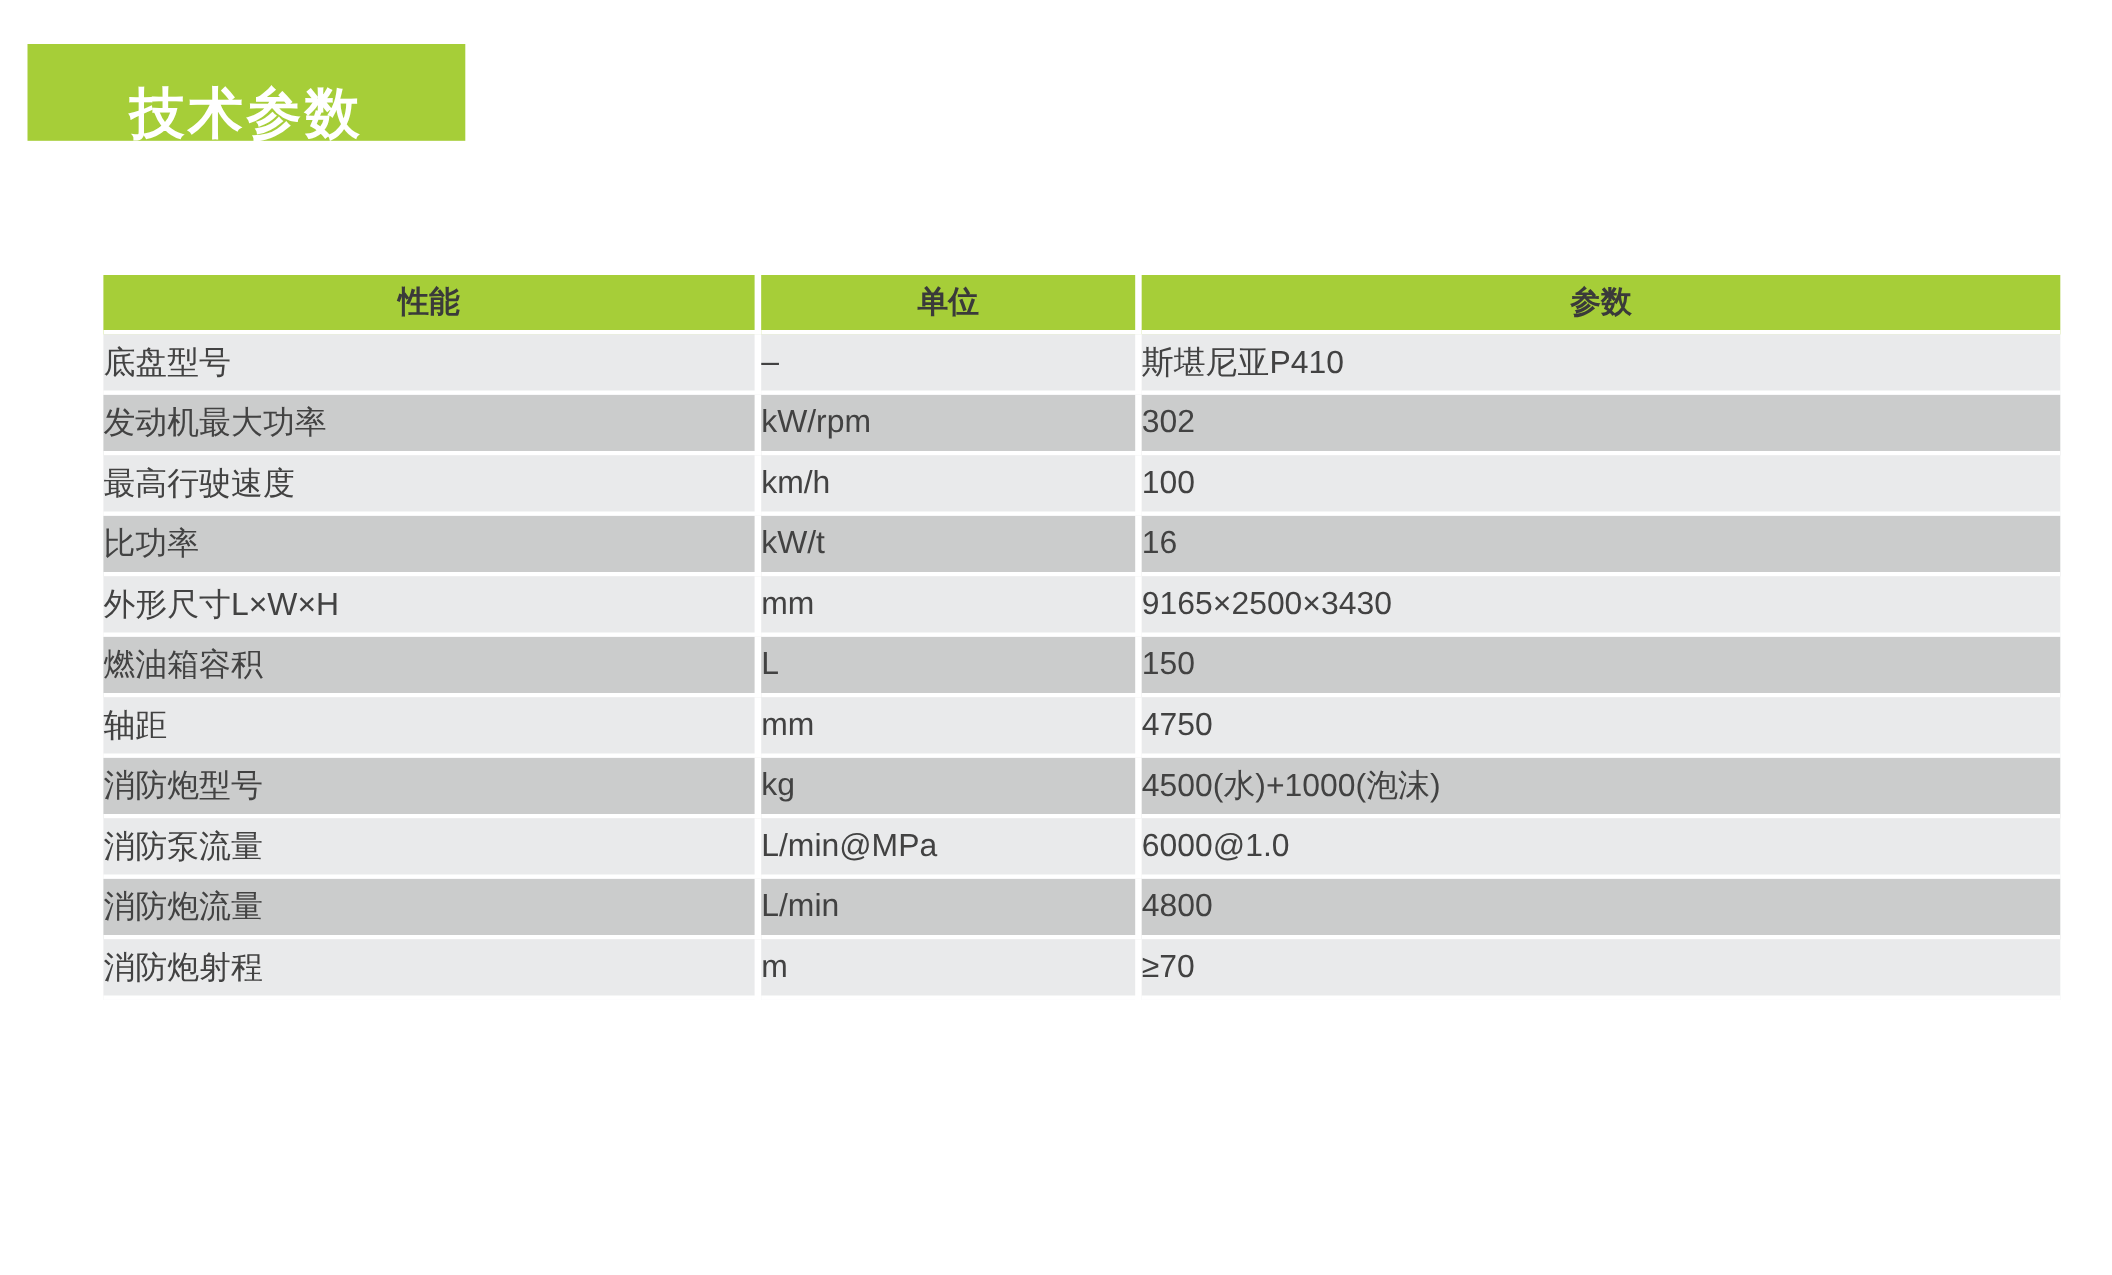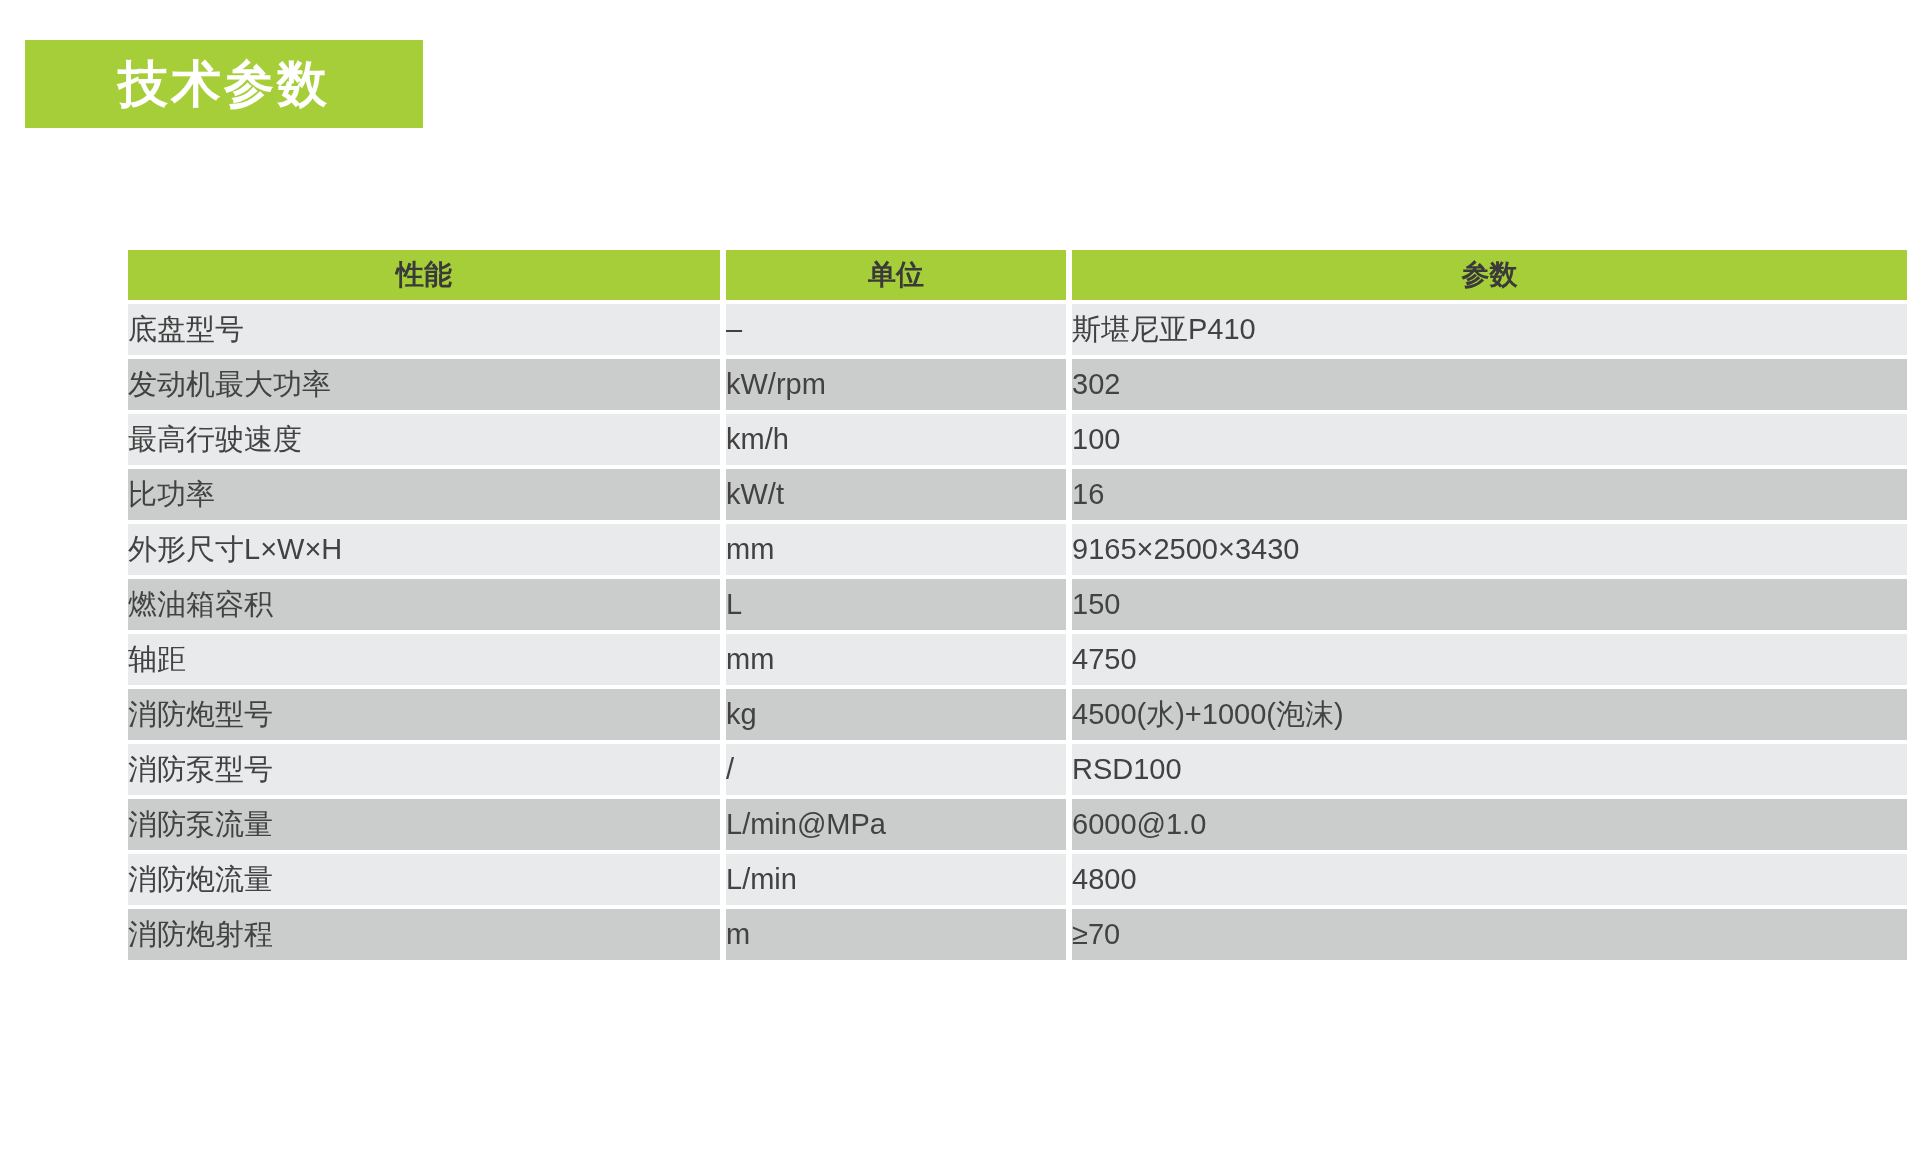--- a/index.html
+++ b/index.html
@@ -16,33 +16,33 @@
     overflow: hidden;
   }
   .title-block {
     position: absolute;
     left: 25px;
     top: 40px;
     width: 398px;
     height: 88px;
     background: var(--accent, #a6ce38);
     display: flex;
-    align-items: center;
+    align-items: flex-end;
     justify-content: center;
   }
   .title-block .title-text {
     color: var(--title-text, #ffffff);
     font-size: 50px;
     font-weight: bold;
     letter-spacing: 3px;
     line-height: 1;
   }
   table.spec-table {
     position: absolute;
-    left: 128px;
+    left: 94px;
     top: 250px;
     width: 1779px;
     table-layout: fixed;
     border-collapse: separate;
     border-spacing: 0;
   }
   .spec-table th {
     background: var(--accent, #a6ce38);
     height: 50px;
     padding: 0;
@@ -131,25 +131,20 @@
           <td>轴距</td>
           <td>mm</td>
           <td>4750</td>
         </tr>
         <tr>
           <td>消防炮型号</td>
           <td>kg</td>
           <td>4500(水)+1000(泡沫)</td>
         </tr>
         <tr>
-          <td>消防泵型号</td>
-          <td>/</td>
-          <td>RSD100</td>
-        </tr>
-        <tr>
           <td>消防泵流量</td>
           <td>L/min@MPa</td>
           <td>6000@1.0</td>
         </tr>
         <tr>
           <td>消防炮流量</td>
           <td>L/min</td>
           <td>4800</td>
         </tr>
         <tr>

